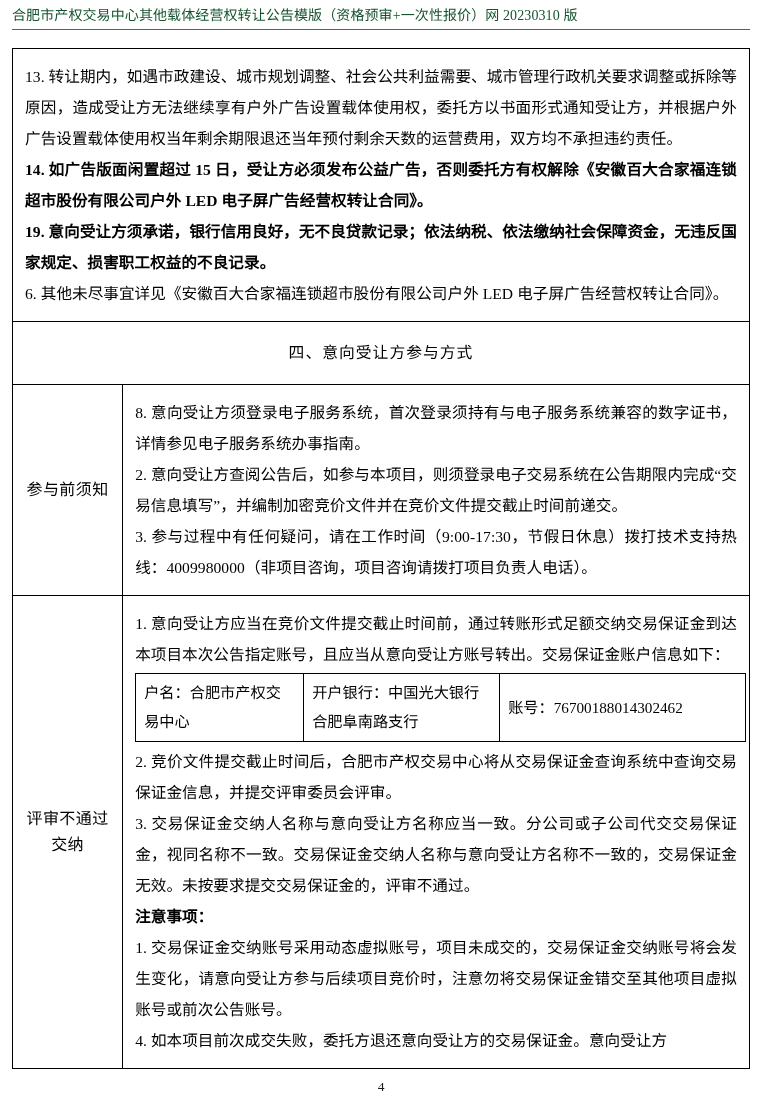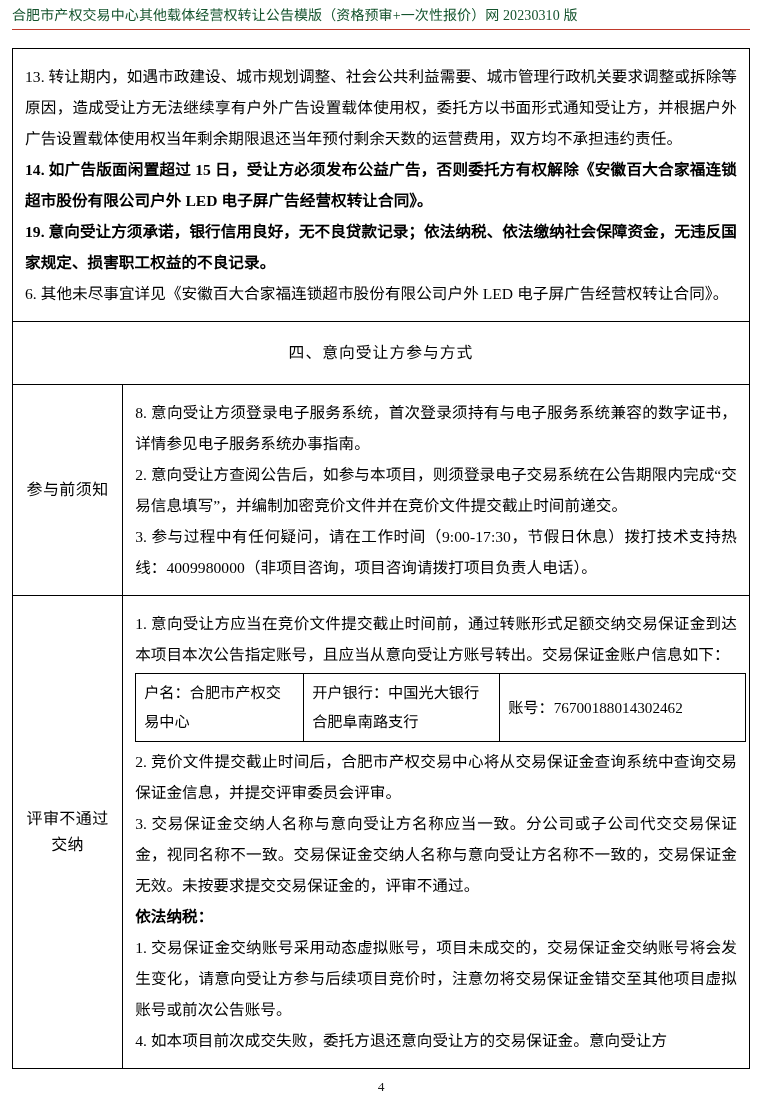--- a/index.html
+++ b/index.html
@@ -179,21 +179,21 @@
             <tr>
               <td><span>户名：</span><span>合肥市产权交易中心</span></td>
               <td><span>开户银行：</span><span>中国光大银行合肥阜南路支行</span></td>
               <td><span>账号：</span><span>76700188014302462</span></td>
             </tr>
           </tbody>
         </table>
 
         <p class="para">2. 竞价文件提交截止时间后，合肥市产权交易中心将从交易保证金查询系统中查询交易保证金信息，并提交评审委员会评审。</p>
         <p class="para">3. 交易保证金交纳人名称与意向受让方名称应当一致。分公司或子公司代交交易保证金，视同名称不一致。交易保证金交纳人名称与意向受让方名称不一致的，交易保证金无效。未按要求提交交易保证金的，评审不通过。</p>
-        <p class="para bold">依法纳税：</p>
+        <p class="para bold">注意事项：</p>
         <p class="para">1. 交易保证金交纳账号采用动态虚拟账号，项目未成交的，交易保证金交纳账号将会发生变化，请意向受让方参与后续项目竞价时，注意勿将交易保证金错交至其他项目虚拟账号或前次公告账号。</p>
         <p class="para">4. 如本项目前次成交失败，委托方退还意向受让方的交易保证金。意向受让方</p>
       </td>
     </tr>
 
   </tbody>
 </table>
 
 <div class="page-number">4</div>
 

